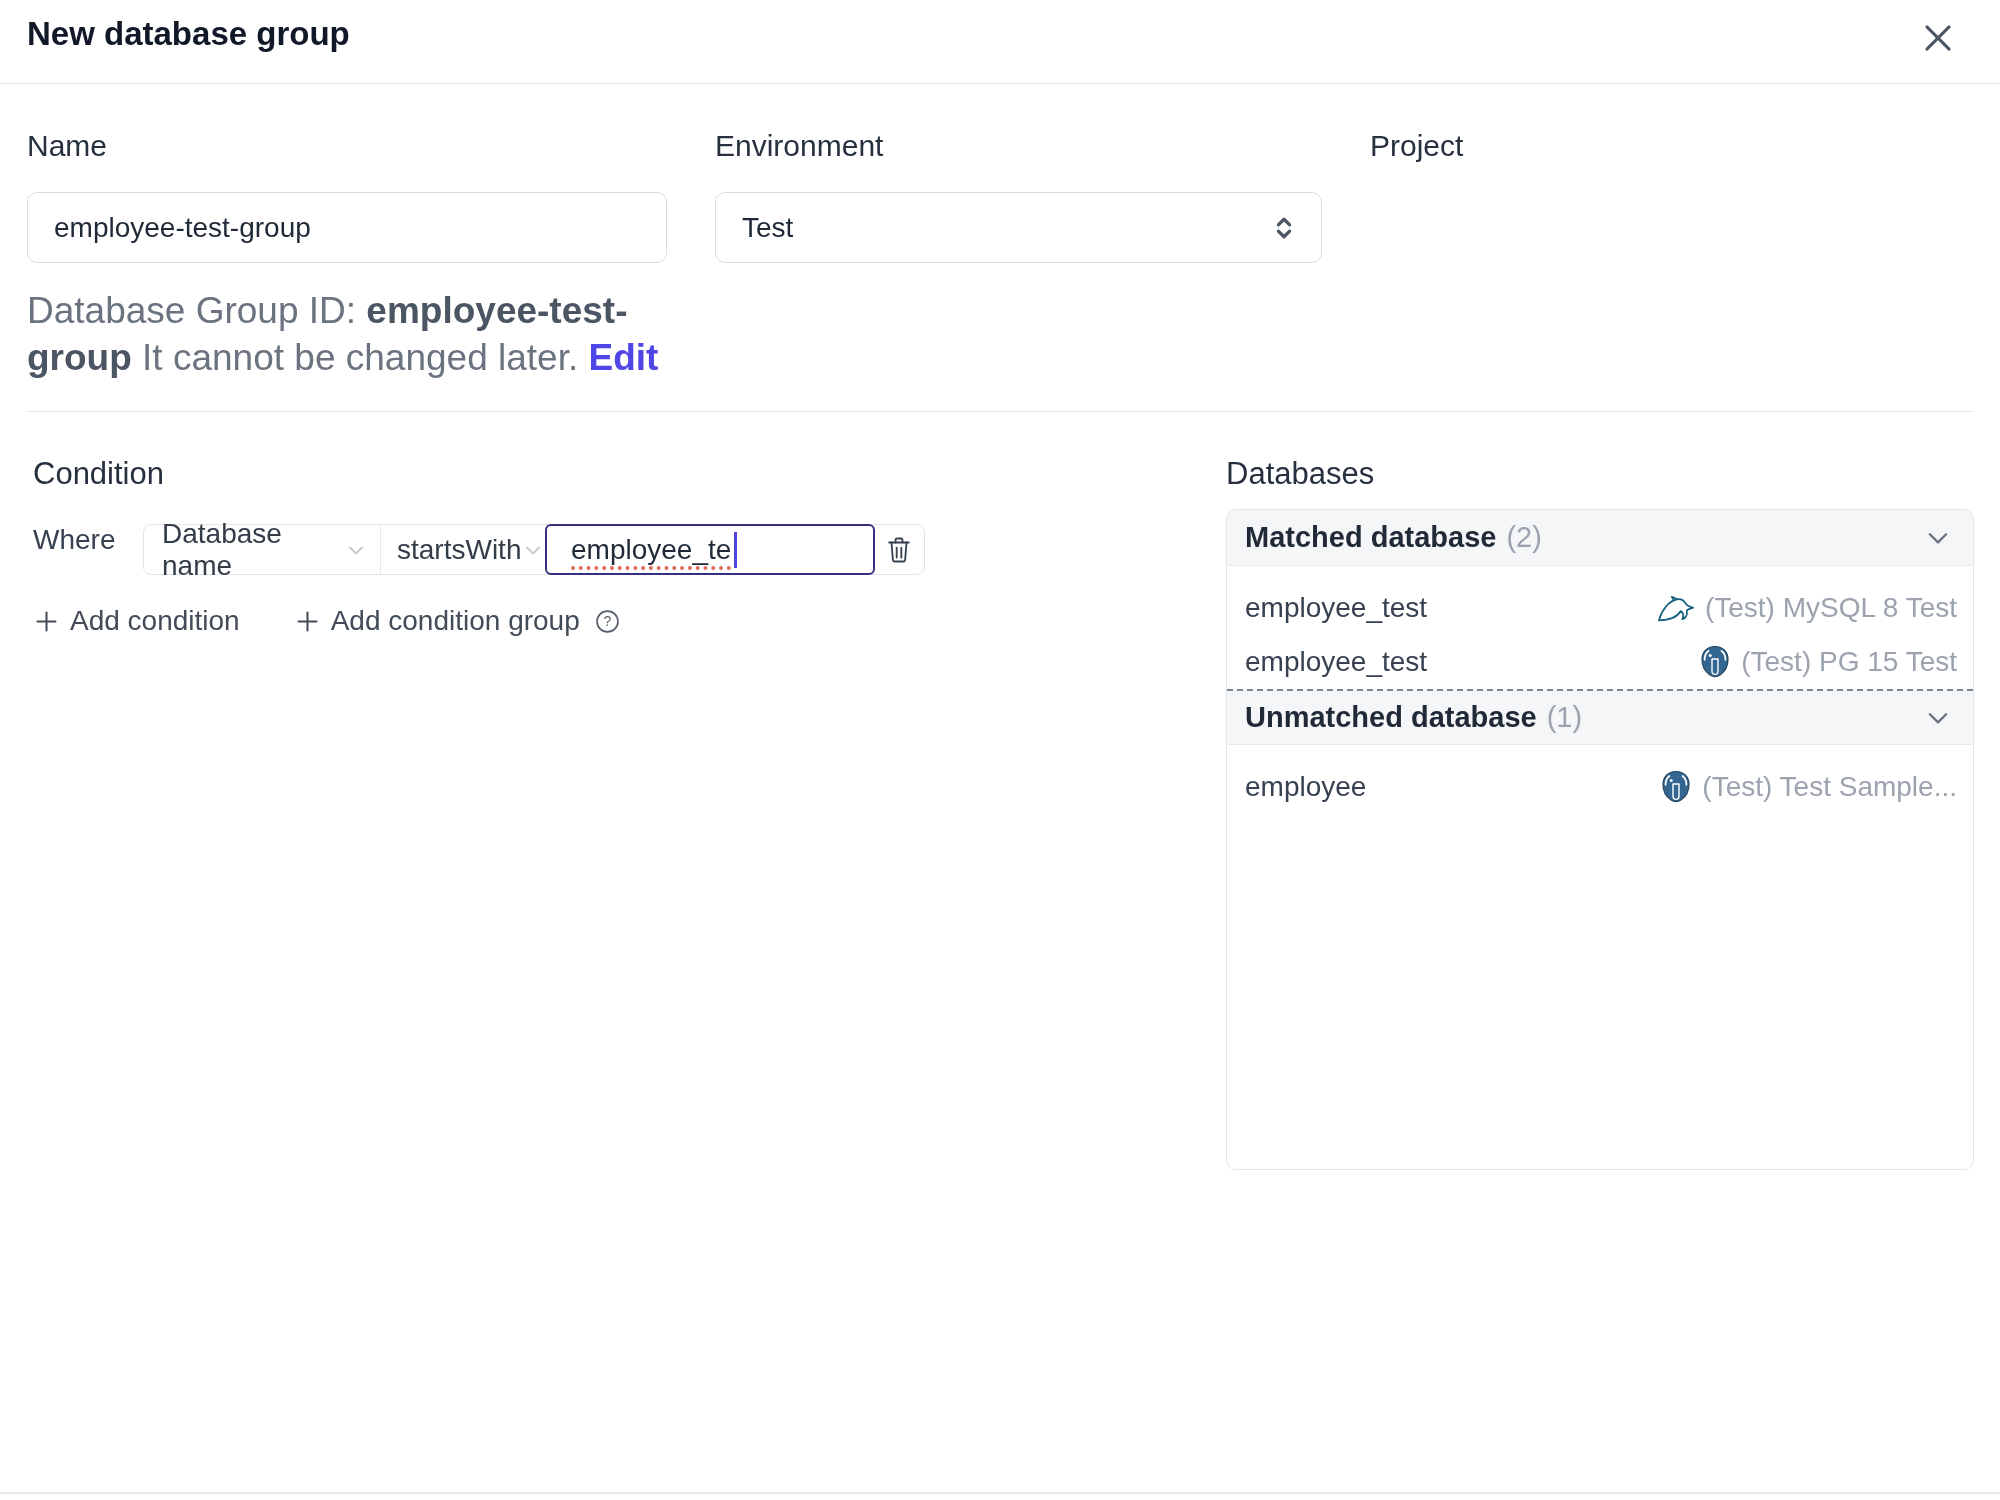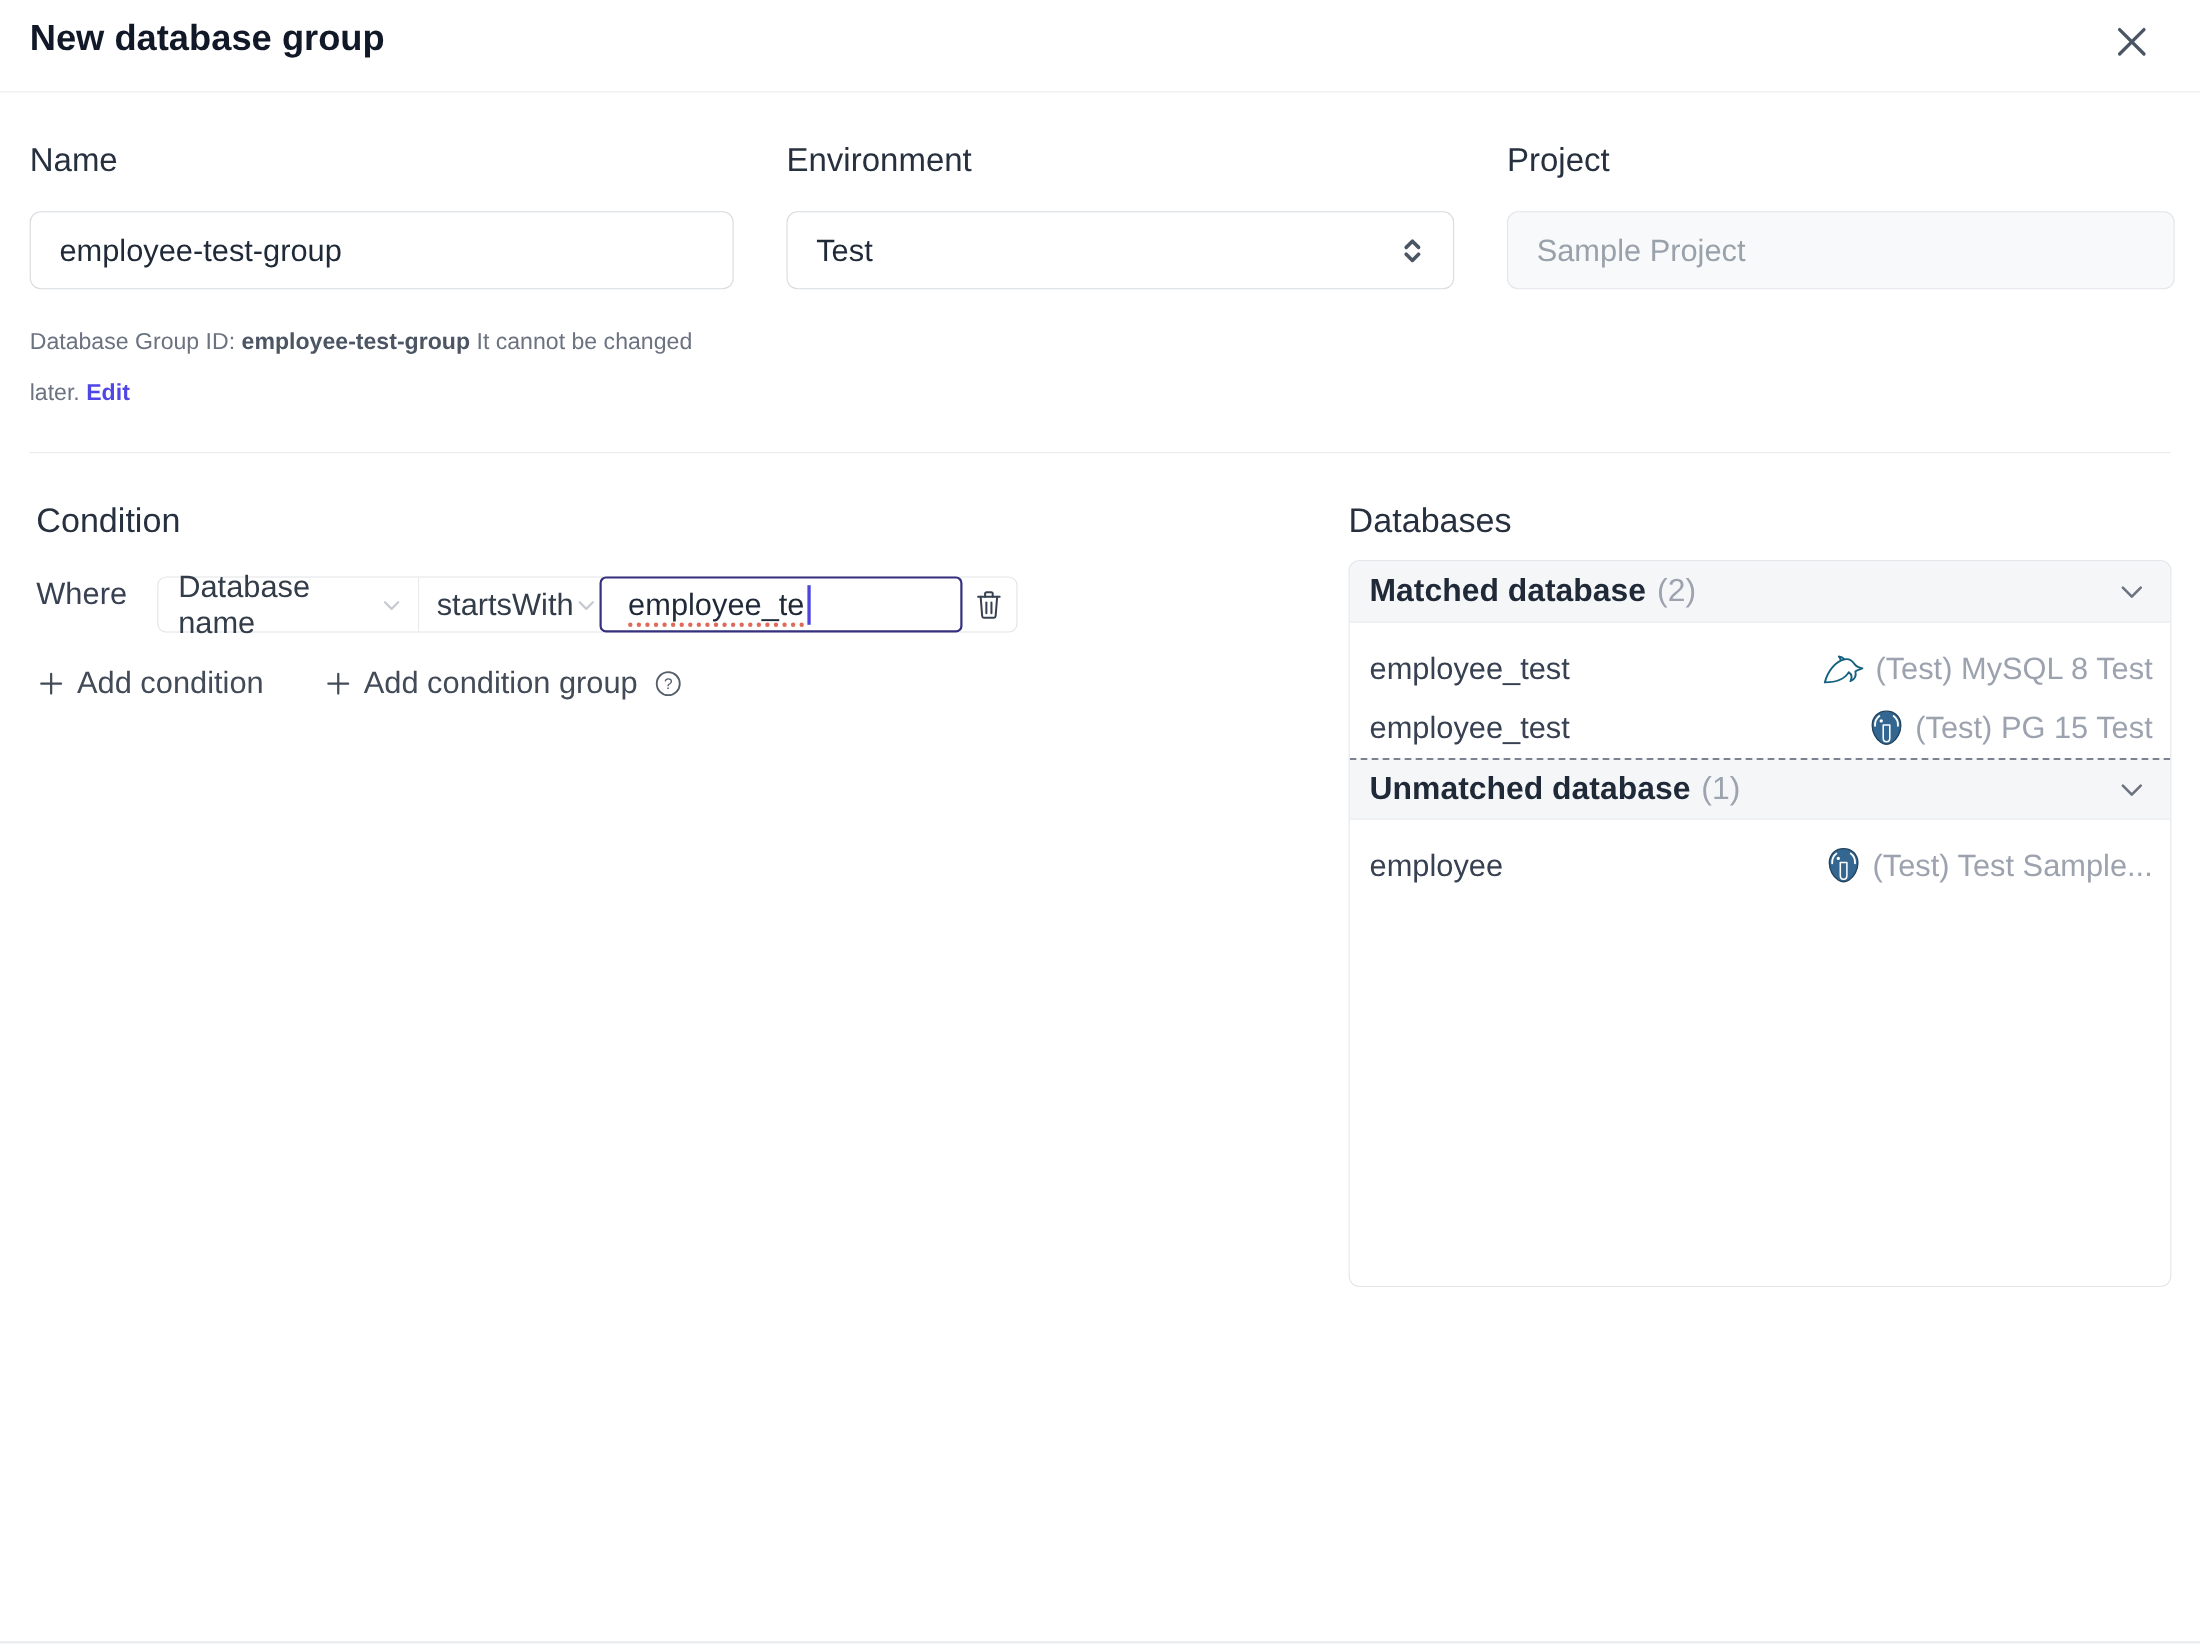--- a/index.html
+++ b/index.html
@@ -19,21 +19,21 @@
     display:grid; grid-template-columns:1fr 1fr 1fr; column-gap:48px; }
   .field-label { display:block; font-size:30px; font-weight:500; color:#27303f;
     line-height:44px; margin-bottom:24px; }
   .text-input { width:100%; height:71px; border:1px solid #d8dbdf; border-radius:10px;
     font-size:28px; color:#1f2937; padding:0 26px; background:#fff; outline:none;
     font-family:"Liberation Sans","DejaVu Sans",sans-serif; }
   .text-input.disabled { background:#f8f9fa; border-color:#e3e5e9; color:#99a1ab; }
   .select-box { width:100%; height:71px; border:1px solid #d8dbdf; border-radius:10px;
     display:flex; align-items:center; justify-content:space-between; padding:0 22px 0 26px;
     font-size:28px; color:#1f2937; background:#fff; cursor:pointer; }
-  .hint { margin-top:24px; width:640px; max-width:100%; font-size:21px; line-height:47px; color:#6b7280; }
+  .hint { margin-top:24px; width:640px; max-width:100%; font-size:37px; line-height:47px; color:#6b7280; }
   .hint-id { font-weight:700; color:#4b5563; }
   .hint-edit { color:#4f46e5; font-weight:600; cursor:pointer; text-decoration:none; }
 
   .divider-2 { position:absolute; top:411px; left:27px; width:1946px; height:1px; background:#e8eaec; }
 
   
   .col-heading { font-size:31px; font-weight:500; color:#27303f; line-height:44px; }
   .condition-col { position:absolute; top:452px; left:33px; width:920px; }
   .cond-row { margin-top:28px; display:flex; align-items:flex-start; }
   .where-label { font-size:28px; color:#374151; width:110px; flex:0 0 auto; }
@@ -106,21 +106,20 @@
           <svg width="30" height="30" viewBox="0 0 24 24" fill="none" stroke="#4b5563" stroke-width="2.6" stroke-linecap="round" stroke-linejoin="round">
             <polyline points="7.5,9.5 12,5 16.5,9.5"></polyline>
               <polyline points="7.5,14.5 12,19 16.5,14.5"></polyline>
           </svg>
         </span>
       </div>
     </div>
 
     <div class="field">
       <label class="field-label">Project</label>
-      <input class="text-input disabled" type="text" disabled="" value="Sample Project" style="">
     </div>
   </div>
 
   <div class="divider-2"></div>
 
   <div class="condition-col">
     <div class="col-heading">Condition</div>
 
     <div class="cond-row">
       <span class="where-label">Where</span>

